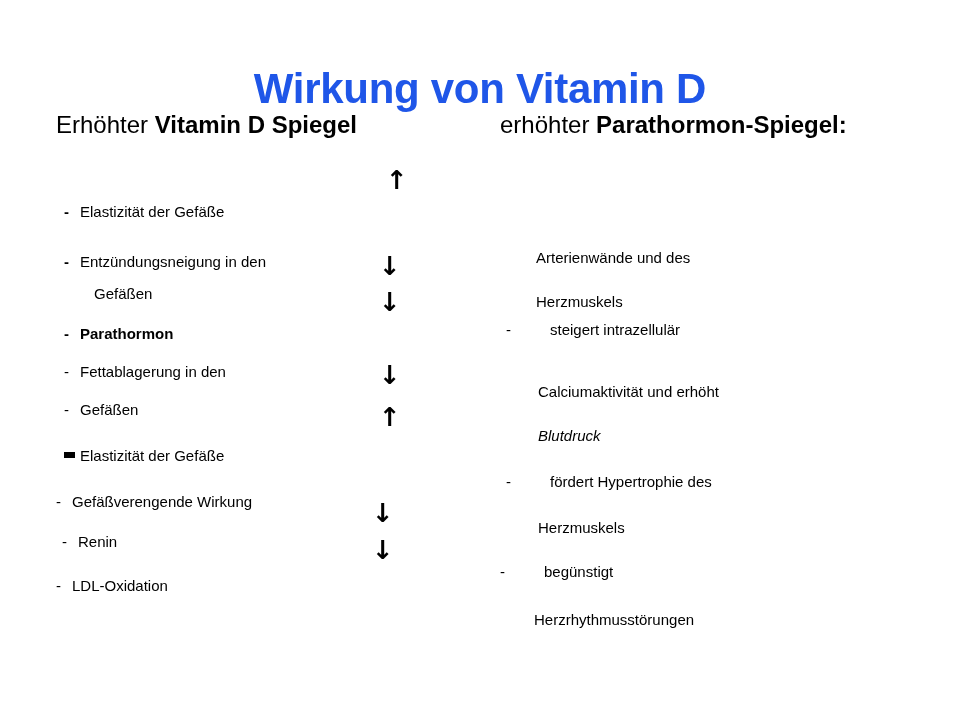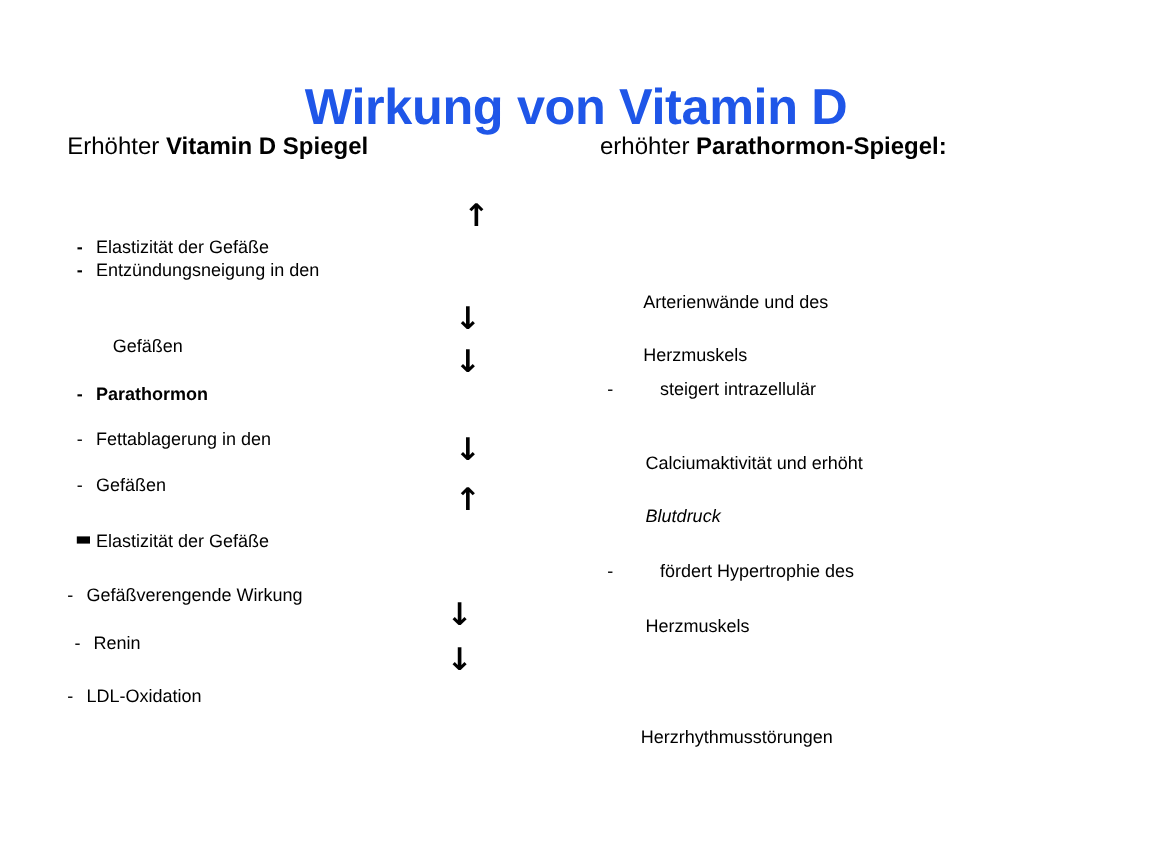--- a/index.html
+++ b/index.html
@@ -34,21 +34,21 @@
 
   
   .column {
     position: absolute;
     top: 110px;
   }
   .column-left  { left: 46px;  width: 440px; }
   .column-right { left: 492px; width: 460px; }
 
   .col-header {
-    font-size: 20px;
+    font-size: 24px;
     line-height: 1.25;
     white-space: nowrap;
     margin: 0 0 6px 0;
   }
   .col-header .bold { font-weight: bold; }
   .col-header-left  { padding-left: 10px; }
   .col-header-right { padding-left: 8px; }
 
   
   .line {
@@ -109,21 +109,21 @@
 <div id="slide" style="background: rgb(255, 255, 255); color: rgb(0, 0, 0);">
 
   <h1 class="slide-title" style="color: rgb(31, 86, 232);">Wirkung von Vitamin D</h1>
 
   <div class="column column-left lc">
     <div class="col-header col-header-left">
       <span>Erhöhter </span><span class="bold">Vitamin D Spiegel</span>
     </div>
     <div id="left-items" style="position: relative; height: 470px;">
         <div class="line" style="position: absolute; top: 58px; left: 18px; padding-left: 0px;"><span class="marker bold">-</span><span class="txt">Elastizität der Gefäße</span></div>
-        <div class="line" style="position: absolute; top: 77px; left: 18px; padding-left: 0px;"><span class="marker bold">-</span><span class="txt">Entzündungsneigung in den</span></div>
+        <div class="line" style="position: absolute; top: 108px; left: 18px; padding-left: 0px;"><span class="marker bold">-</span><span class="txt">Entzündungsneigung in den</span></div>
         <div class="line" style="position: absolute; top: 140px; left: 32px; padding-left: 0px;"><span class="marker"></span><span class="txt">Gefäßen</span></div>
         <div class="line" style="position: absolute; top: 180px; left: 18px; padding-left: 0px;"><span class="marker bold">-</span><span class="txt bold">Parathormon</span></div>
         <div class="line" style="position: absolute; top: 218px; left: 18px; padding-left: 0px;"><span class="marker">-</span><span class="txt">Fettablagerung in den</span></div>
         <div class="line" style="position: absolute; top: 256px; left: 18px; padding-left: 0px;"><span class="marker">-</span><span class="txt">Gefäßen</span></div>
         <div class="line" style="position: absolute; top: 300px; left: 18px; padding-left: 0px;"><span class="eqmark"></span><span class="txt">Elastizität der Gefäße</span></div>
         <div class="line" style="position: absolute; top: 348px; left: 10px; padding-left: 0px;"><span class="marker">-</span><span class="txt">Gefäßverengende Wirkung</span></div>
         <div class="line" style="position: absolute; top: 388px; left: 16px; padding-left: 0px;"><span class="marker">-</span><span class="txt">Renin</span></div>
         <div class="line" style="position: absolute; top: 432px; left: 10px; padding-left: 0px;"><span class="marker">-</span><span class="txt">LDL-Oxidation</span></div>
       </div>
   </div>
@@ -133,20 +133,21 @@
       <span>erhöhter </span><span class="bold">Parathormon-Spiegel:</span>
     </div>
     <div id="right-items" style="position: relative; height: 500px;">
         <div class="line" style="position: absolute; top: 104px; left: 44px; padding-left: 0px;"><span class="txt">Arterienwände und des</span></div>
         <div class="line" style="position: absolute; top: 148px; left: 44px; padding-left: 0px;"><span class="txt">Herzmuskels</span></div>
         <div class="line" style="position: absolute; top: 176px; left: 14px; padding-left: 0px;"><span class="marker">-</span><span class="txt">steigert intrazellulär</span></div>
         <div class="line" style="position: absolute; top: 238px; left: 46px; padding-left: 0px;"><span class="txt">Calciumaktivität und erhöht</span></div>
         <div class="line" style="position: absolute; top: 282px; left: 46px; padding-left: 0px; font-style: italic;"><span class="txt">Blutdruck</span></div>
         <div class="line" style="position: absolute; top: 328px; left: 14px; padding-left: 0px;"><span class="marker">-</span><span class="txt">fördert Hypertrophie des</span></div>
         <div class="line" style="position: absolute; top: 374px; left: 46px; padding-left: 0px;"><span class="txt">Herzmuskels</span></div>
+        <div class="line" style="position: absolute; top: 418px; left: 8px; padding-left: 0px;"><span class="marker">-</span><span class="txt">begünstigt</span></div>
         <div class="line" style="position: absolute; top: 466px; left: 42px; padding-left: 0px;"><span class="txt">Herzrhythmusstörungen</span></div>
       </div>
   </div>
 
   <div id="arrow-layer">
       <span class="arrow" style="left: 386px; top: 167px;">↑</span>
       <span class="arrow" style="left: 379px; top: 253px;">↓</span>
       <span class="arrow" style="left: 379px; top: 289px;">↓</span>
       <span class="arrow" style="left: 379px; top: 362px;">↓</span>
       <span class="arrow" style="left: 379px; top: 404px;">↑</span>

